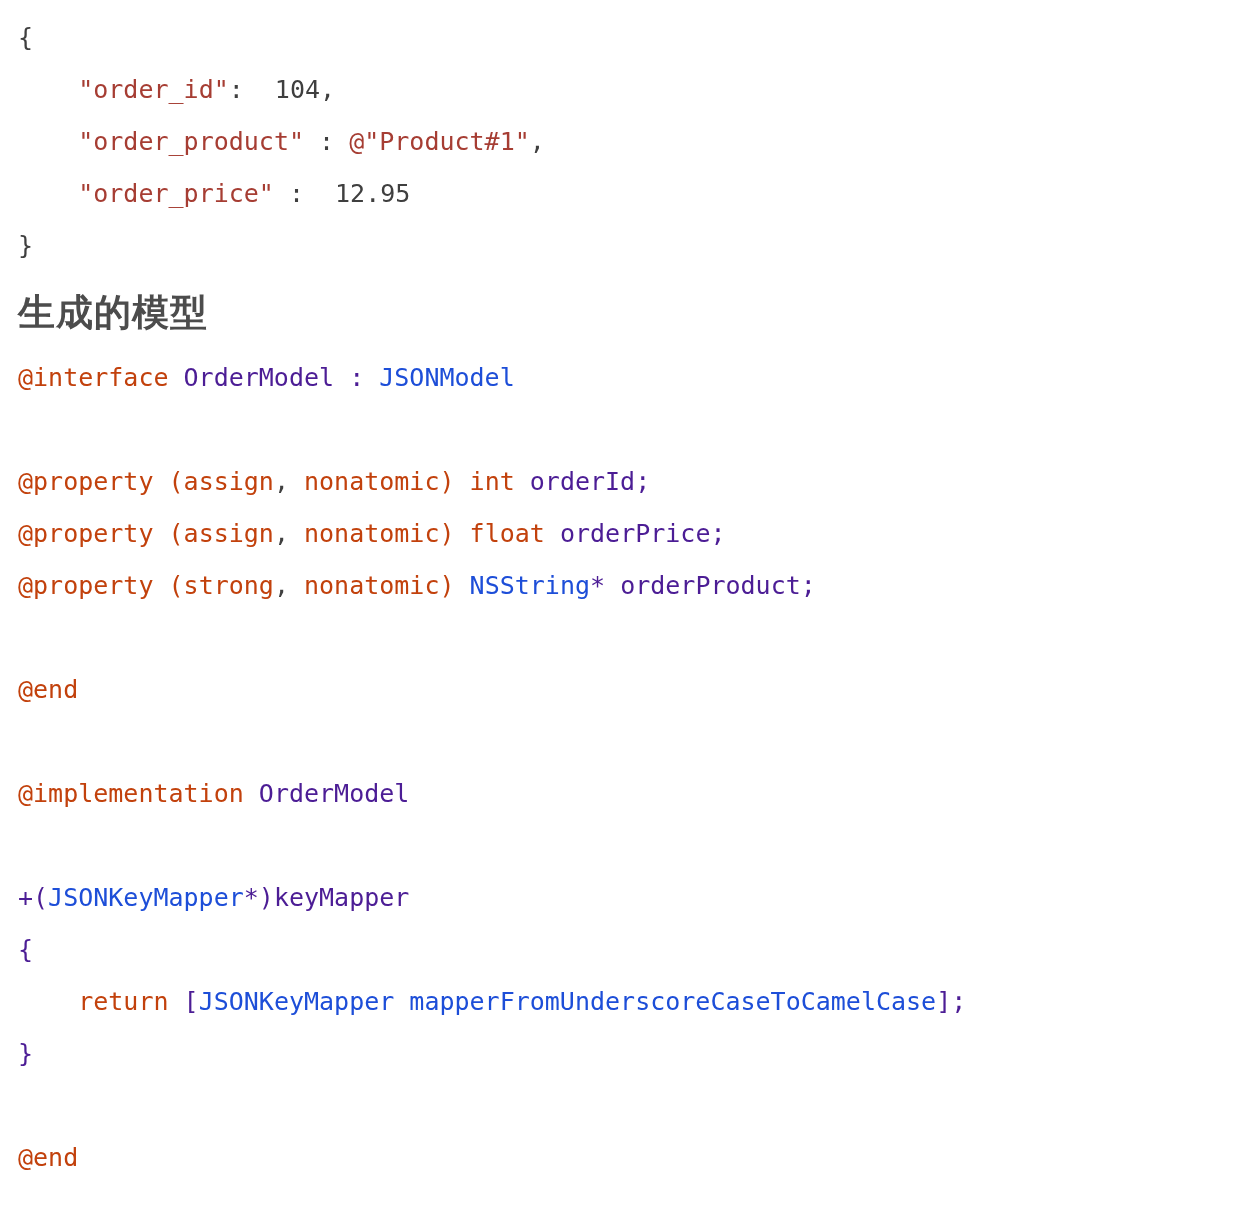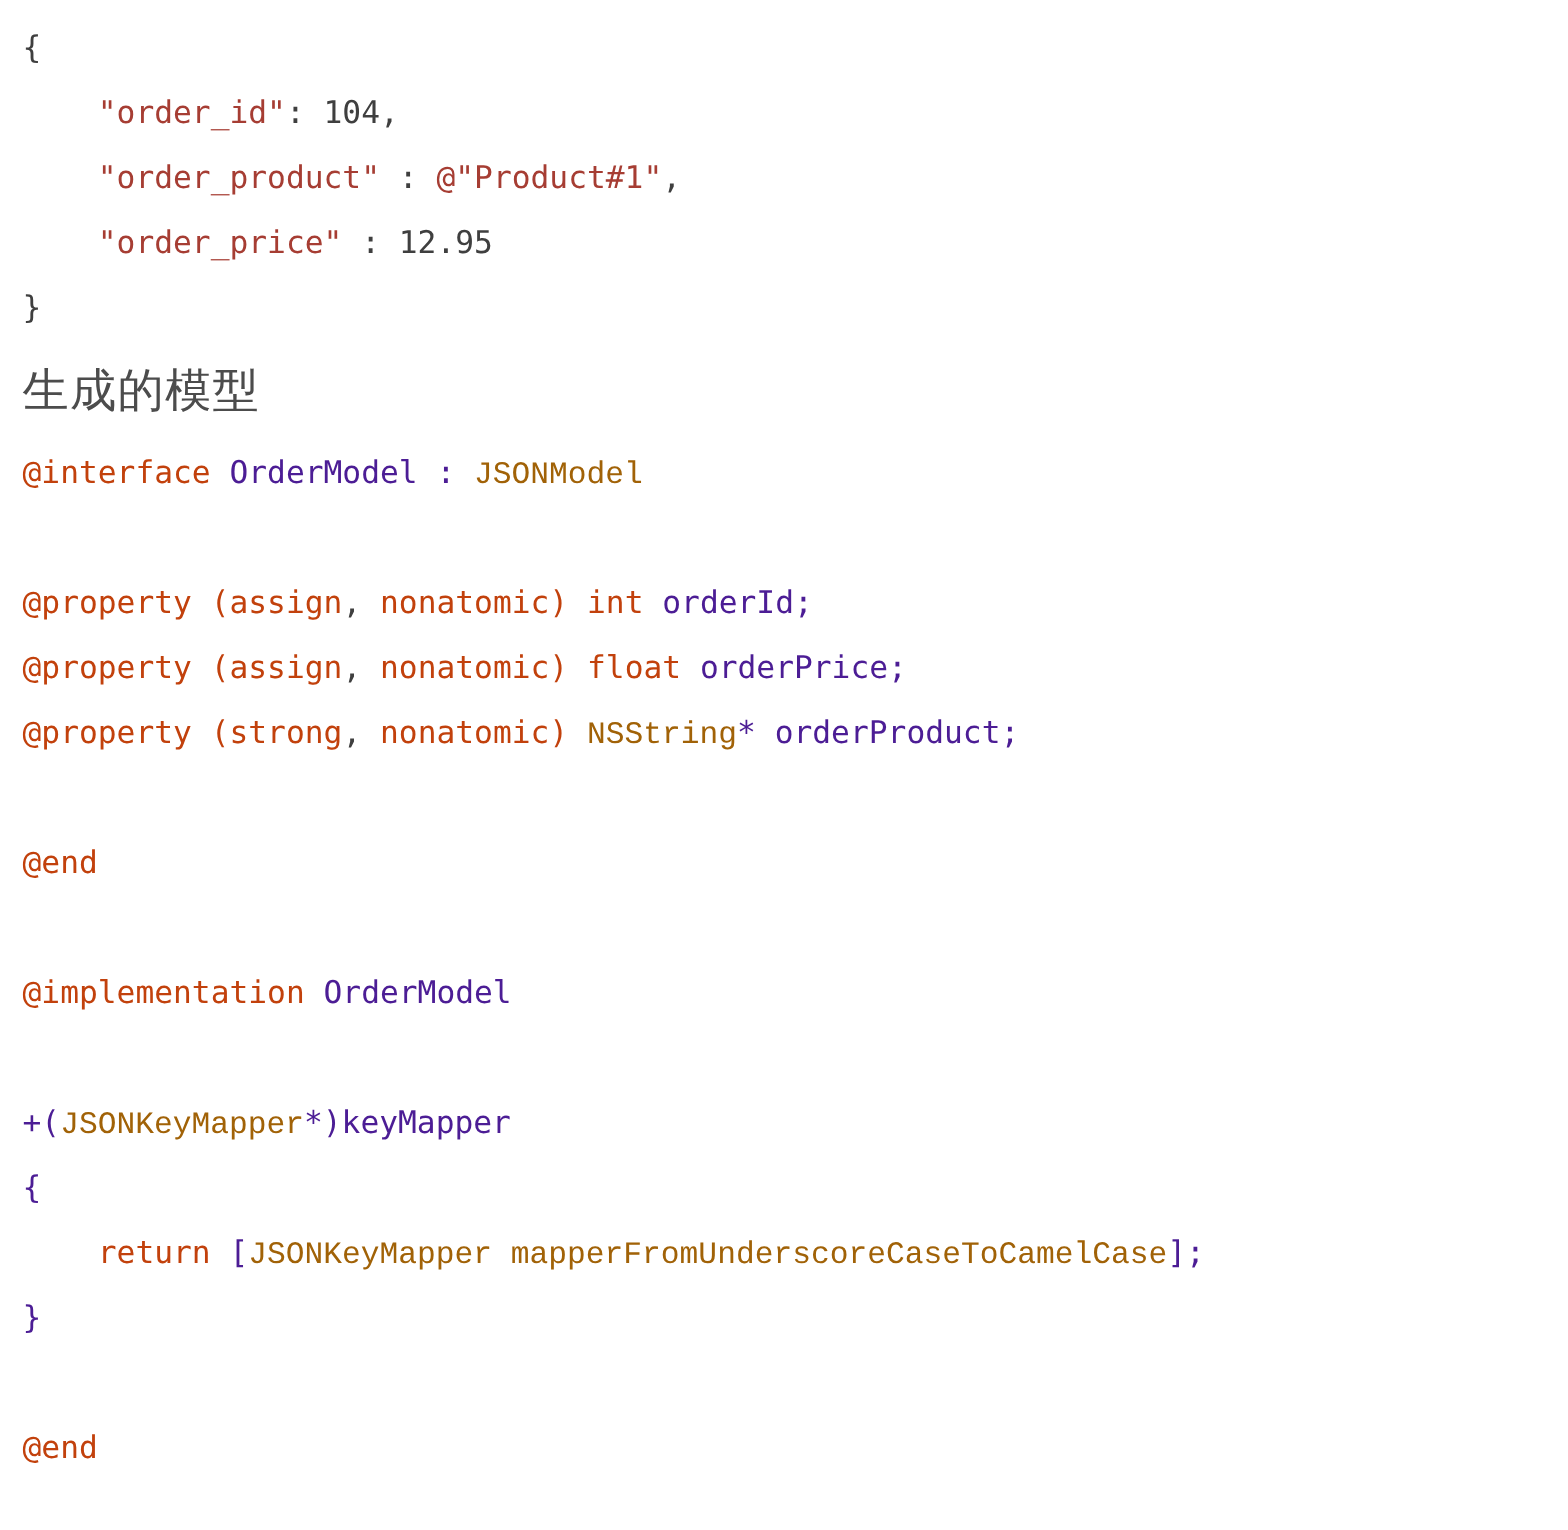--- a/index.html
+++ b/index.html
@@ -46,32 +46,32 @@
   }
 
   
   #json-block {
     padding-top: 12px;
   }
 
   
   .t-plain   { color: #4c1d95; }
   .t-string  { color: #a63d33; }
-  .t-number  { color: #3f3f3f; }
+  .t-number  { color: #3f3f3f; margin-left: 16px; }
   .t-keyword { color: #c2410c; }
-  .t-type    { color: #a16207; font-family: Liberation Mono, monospace; }
+  .t-type    { color: #1d4ed8; }
   .t-punct   { color: #3f3f3f; }
 
   
   .section-heading {
     margin: 0;
     padding: 18px 0 16px 18px;
     font-family: "DejaVu Sans", "Liberation Sans", sans-serif;
     font-size: 37px;
-    font-weight: 400;
+    font-weight: 700;
     line-height: 1.25;
     color: #4c4c4c;
     letter-spacing: 1px;
   }
   .spacer-md { height: 34px; }
 </style>
 </head>
 <body>
 
 <div class="page">

